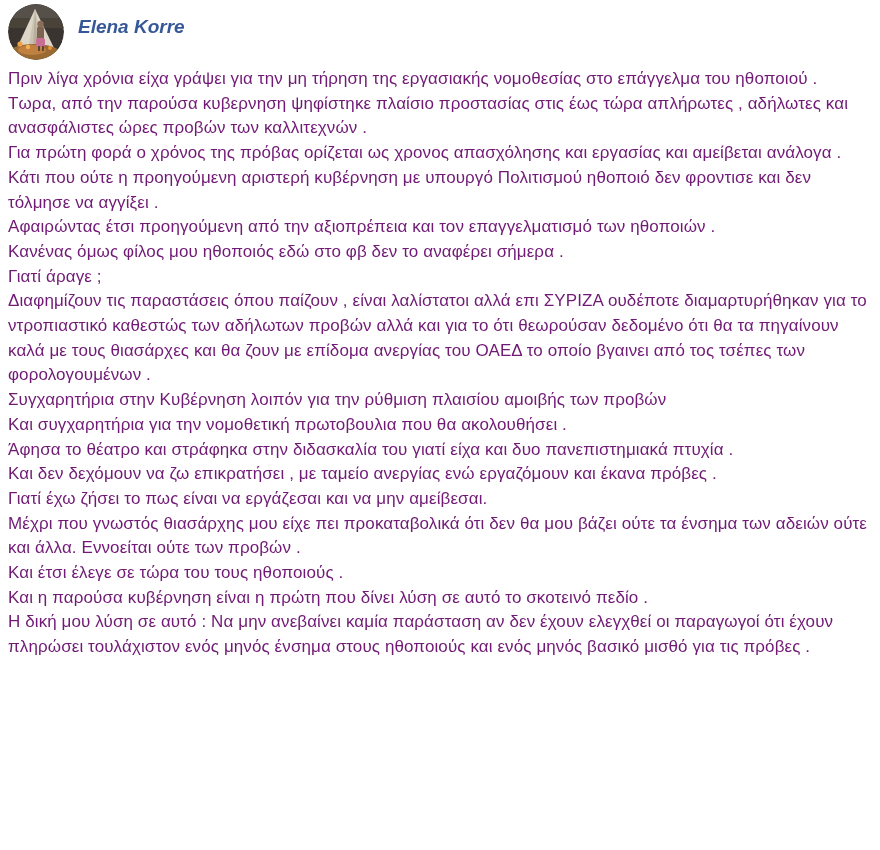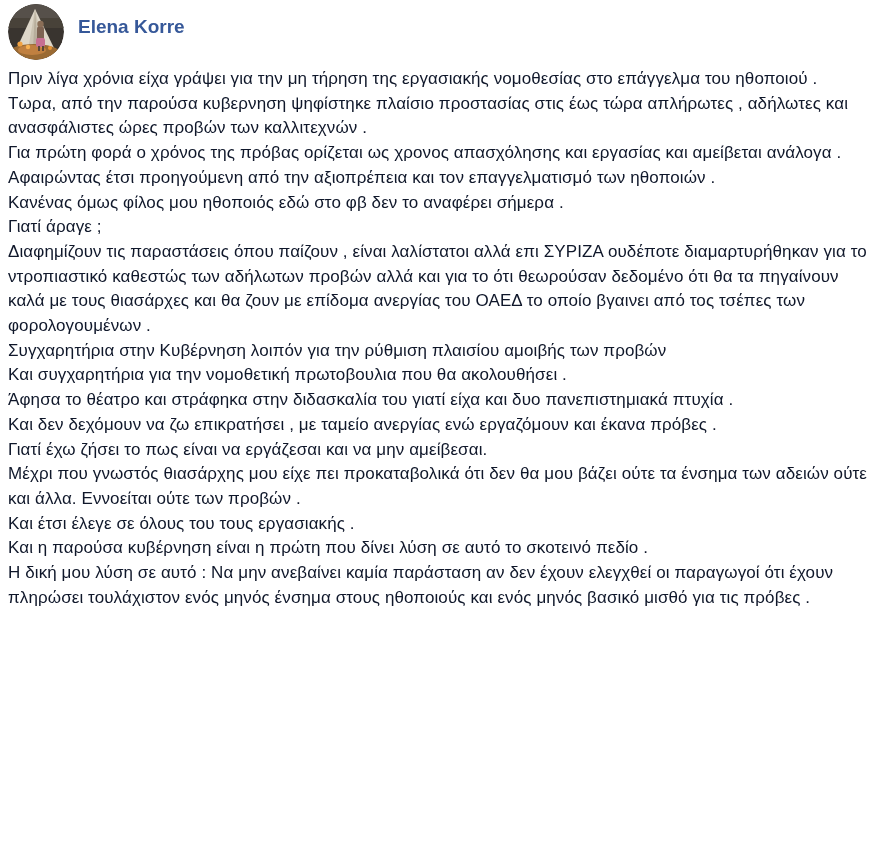--- a/index.html
+++ b/index.html
@@ -29,26 +29,27 @@
   .avatar svg { display: block; width: 56px; height: 56px; }
   .author-name {
     margin-left: 14px;
     margin-top: 12px;
     color: #365899;
     font-weight: bold;
     font-size: 19px;
     line-height: 22px;
     text-decoration: none;
     cursor: pointer;
+    font-style: italic;
   }
   .post-body {
     padding: 7px 8px 0 8px;
     font-size: 17px;
     line-height: 24.7px;
-    color: #0f172a;
+    color: #701a75;
     letter-spacing: 0.1px;
   }
   .post-line { margin: 0; }
 </style>
 </head>
 <body>
 
 <div class="post">
 
   <div class="post-header">
@@ -81,28 +82,29 @@
         </g>
       </svg>
     </a>
     <a class="author-name">Elena Korre</a>
   </div>
 
   <div class="post-body">
       <div class="post-line">Πριν λίγα χρόνια είχα γράψει για την μη τήρηση της εργασιακής νομοθεσίας στο επάγγελμα του ηθοποιού .</div>
       <div class="post-line">Τωρα, από την παρούσα κυβερνηση ψηφίστηκε πλαίσιο προστασίας στις έως τώρα απλήρωτες , αδήλωτες και ανασφάλιστες ώρες προβών των καλλιτεχνών .</div>
       <div class="post-line">Για πρώτη φορά ο χρόνος της πρόβας ορίζεται ως χρονος απασχόλησης και εργασίας και αμείβεται ανάλογα .</div>
+      <div class="post-line">Κάτι που ούτε η προηγούμενη αριστερή κυβέρνηση με υπουργό Πολιτισμού ηθοποιό δεν φροντισε και δεν τόλμησε να αγγίξει .</div>
       <div class="post-line">Αφαιρώντας έτσι προηγούμενη από την αξιοπρέπεια και τον επαγγελματισμό των ηθοποιών .</div>
       <div class="post-line">Κανένας όμως φίλος μου ηθοποιός εδώ στο φβ δεν το αναφέρει σήμερα .</div>
       <div class="post-line">Γιατί άραγε ;</div>
       <div class="post-line">Διαφημίζουν τις παραστάσεις όπου παίζουν , είναι λαλίστατοι αλλά επι ΣΥΡΙΖΑ ουδέποτε διαμαρτυρήθηκαν για το ντροπιαστικό καθεστώς των αδήλωτων προβών αλλά και για το ότι θεωρούσαν δεδομένο ότι θα τα πηγαίνουν καλά με τους θιασάρχες και θα ζουν με επίδομα ανεργίας του ΟΑΕΔ το οποίο βγαινει από τος τσέπες των φορολογουμένων .</div>
       <div class="post-line">Συγχαρητήρια στην Κυβέρνηση λοιπόν για την ρύθμιση πλαισίου αμοιβής των προβών</div>
       <div class="post-line">Και συγχαρητήρια για την νομοθετική πρωτοβουλια που θα ακολουθήσει .</div>
       <div class="post-line">Άφησα το θέατρο και στράφηκα στην διδασκαλία του γιατί είχα και δυο πανεπιστημιακά πτυχία .</div>
       <div class="post-line">Και δεν δεχόμουν να ζω επικρατήσει , με ταμείο ανεργίας ενώ εργαζόμουν και έκανα πρόβες .</div>
       <div class="post-line">Γιατί έχω ζήσει το πως είναι να εργάζεσαι και να μην αμείβεσαι.</div>
       <div class="post-line">Μέχρι που γνωστός θιασάρχης μου είχε πει προκαταβολικά ότι δεν θα μου βάζει ούτε τα ένσημα των αδειών ούτε και άλλα. Εννοείται ούτε των προβών .</div>
-      <div class="post-line">Και έτσι έλεγε σε όλους του τους εργασιακής .</div>
+      <div class="post-line">Και έτσι έλεγε σε τώρα του τους ηθοποιούς .</div>
       <div class="post-line">Και η παρούσα κυβέρνηση είναι η πρώτη που δίνει λύση σε αυτό το σκοτεινό πεδίο .</div>
       <div class="post-line">Η δική μου λύση σε αυτό : Να μην ανεβαίνει καμία παράσταση αν δεν έχουν ελεγχθεί οι παραγωγοί ότι έχουν πληρώσει τουλάχιστον ενός μηνός ένσημα στους ηθοποιούς και ενός μηνός βασικό μισθό για τις πρόβες .</div>
     </div>
 
 </div>
 
 </body></html>

